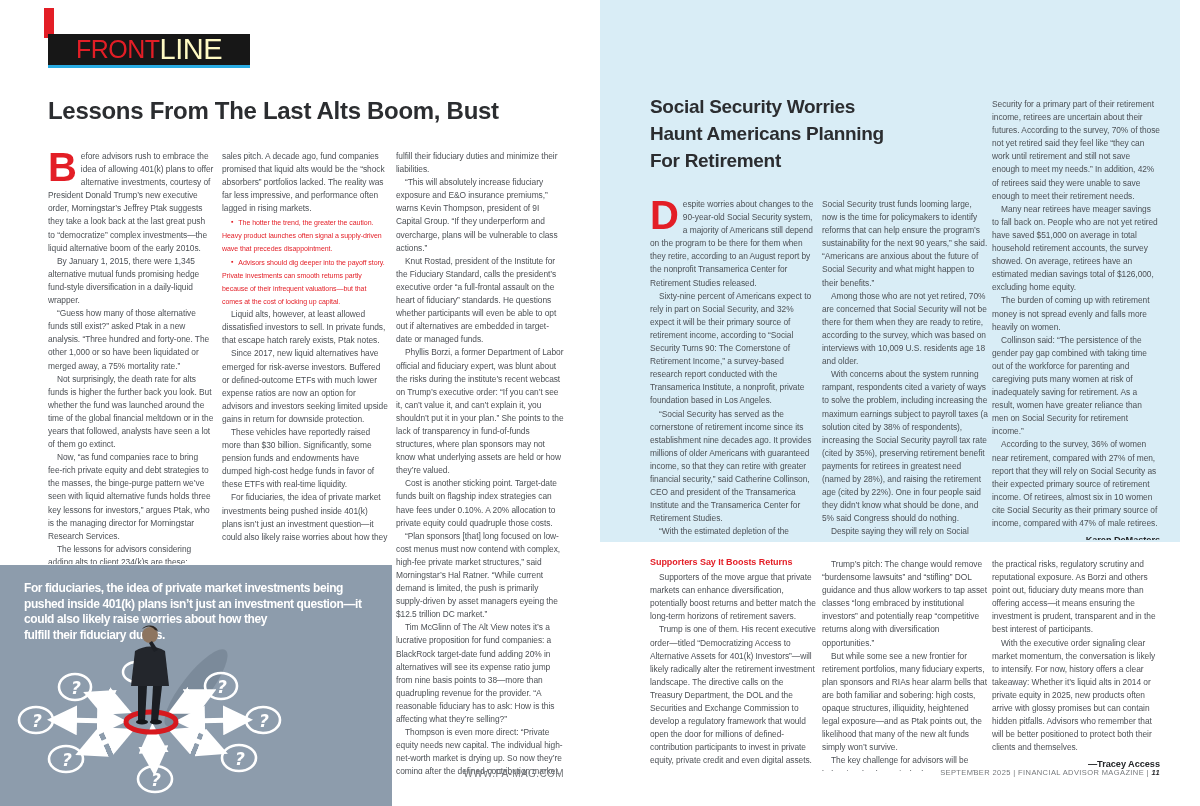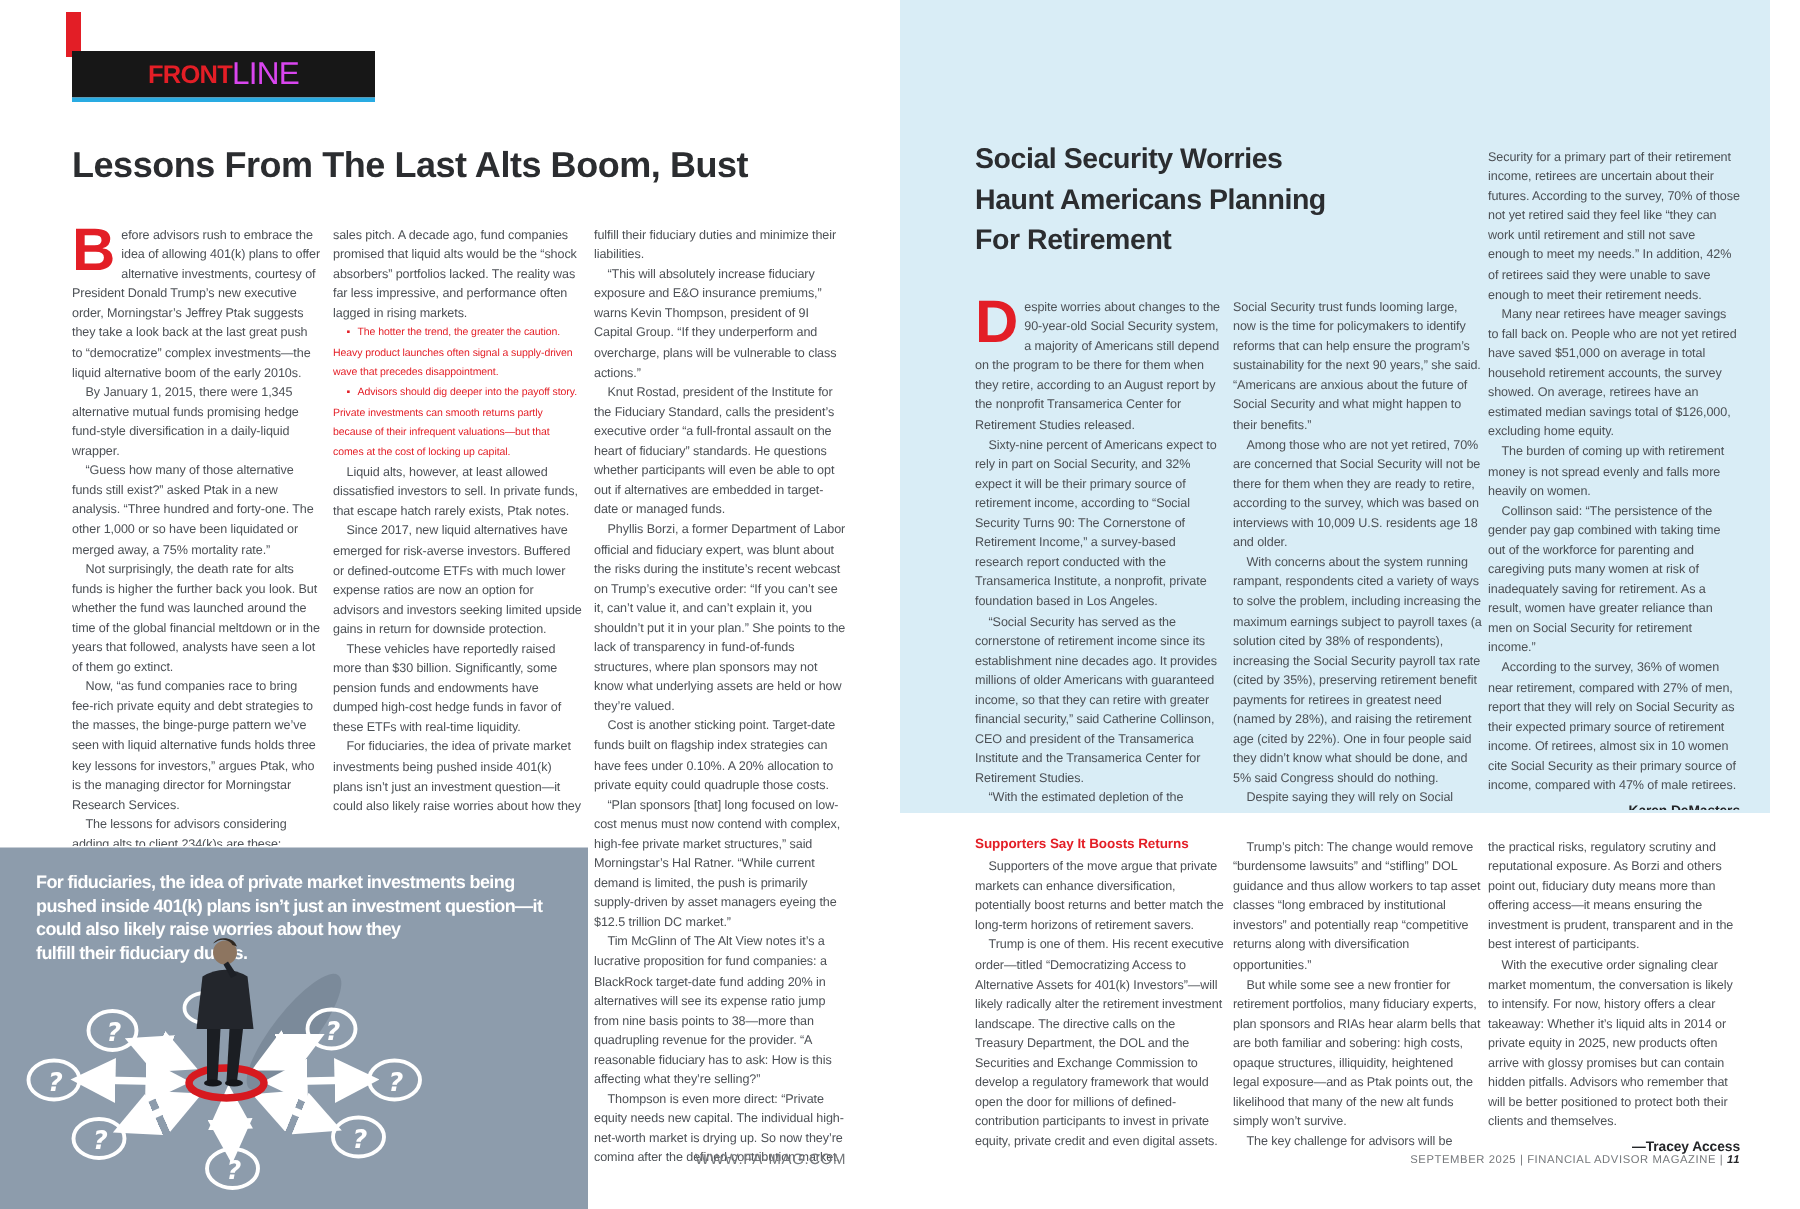--- a/index.html
+++ b/index.html
@@ -4,22 +4,22 @@
 <style>
   * { margin:0; padding:0; box-sizing:border-box; }
   html,body { background:#ffffff; }
   body { font-family:"Liberation Sans", sans-serif; }
   .spread { position:relative; width:1200px; height:806px; background:#fff; overflow:hidden; }
 
   
   .red-tab   { position:absolute; left:44px; top:8px;  width:10px; height:30px; background:#e31e26; }
   .logo-box  { position:absolute; left:48px; top:34px; width:202px; height:31px; background:#171717;
                display:flex; align-items:center; justify-content:center; letter-spacing:-0.5px; }
-  .logo-box .front { color:#e31e26; font-weight:700; font-size:17px; }
-  .logo-box .line  { color:#d946ef; font-weight:400; font-size:21px; }
+  .logo-box .front { color:#e31e26; font-weight:400; font-size:25px; }
+  .logo-box .line  { color:#fef9c3; font-weight:400; font-size:29px; }
   .cyan-rule { position:absolute; left:48px; top:65px; width:202px; height:3px; background:#29abe2; }
 
   
   .col { position:absolute; overflow:hidden; font-size:8.4px; line-height:13.1px;
          color:#4d5156; letter-spacing:-0.05px; text-align:left; }
   .para { margin:0; text-indent:9px; }
   .para.first, .para.cont { text-indent:0; }
   .dropcap { float:left; color:#e31e26; font-weight:700; font-size:40px; line-height:33px; padding:1px 4px 0 0; }
   .bullet { color:#e31e26; font-size:7px; margin-right:3px; vertical-align:0.5px; }
   .para.head { color:#e31e26; font-weight:700; font-size:9px; text-indent:0; margin-bottom:2px; }

